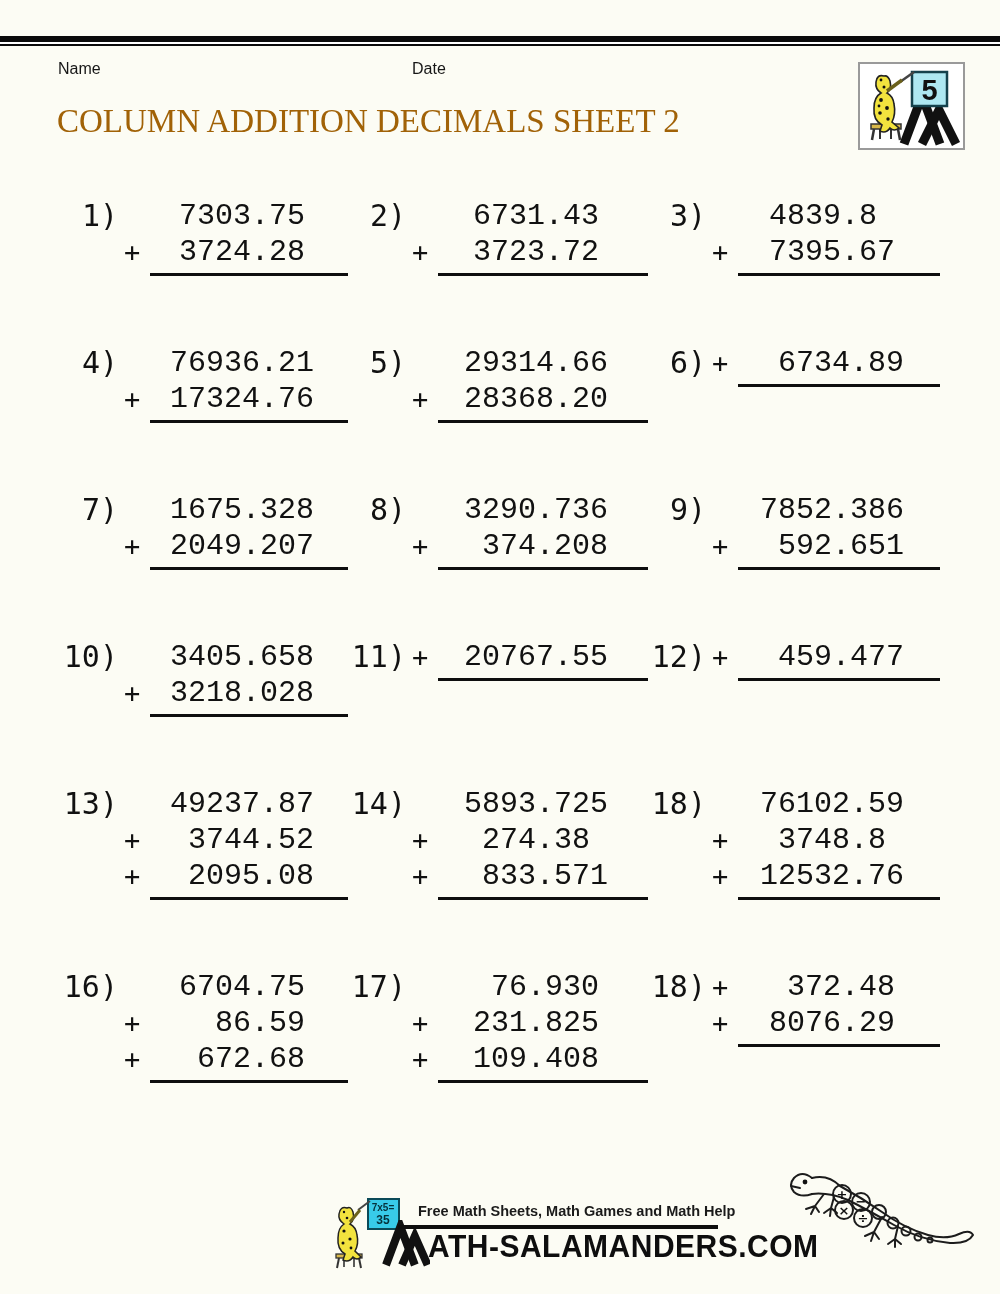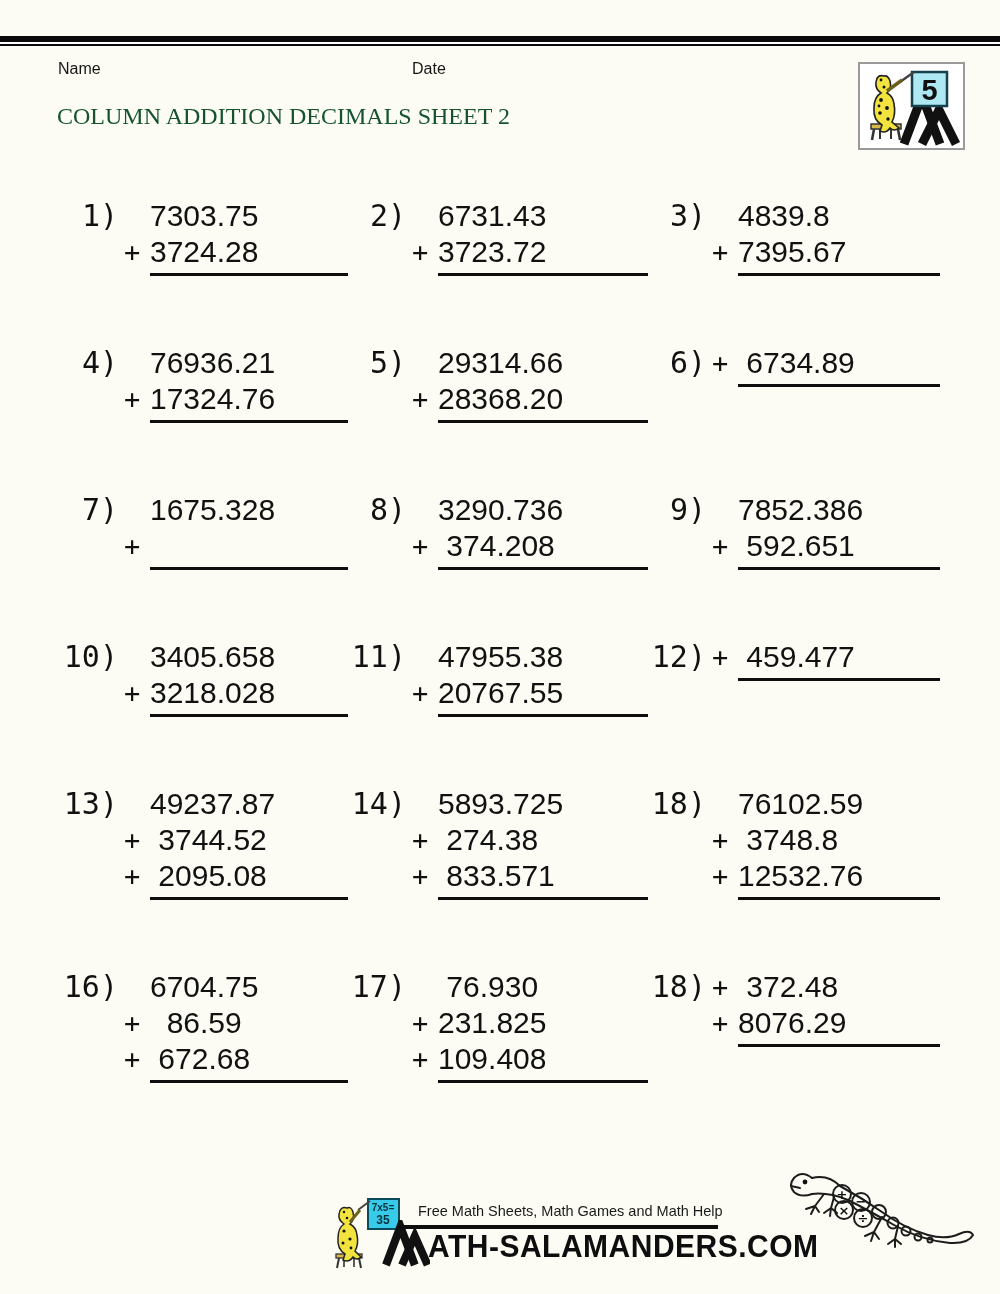--- a/index.html
+++ b/index.html
@@ -19,23 +19,23 @@
   }
   .meta-label{
     position:absolute;top:60px;
     font-size:16px;color:#161616;
   }
   #name-label{left:58px;}
   #date-label{left:412px;}
   .page-title{
     position:absolute;left:57px;top:103px;
     font-family:"Liberation Serif", serif;
-    font-size:24px;font-weight:500;
+    font-size:33px;font-weight:500;
     letter-spacing:0px;
-    color:#14532d;
+    color:#a16207;
     white-space:nowrap;
   }
   .logo-box{
     position:absolute;left:858px;top:62px;width:107px;height:88px;
     background:#ffffff;border:2px solid #9a9a9a;box-sizing:border-box;
   }
   .logo-box svg{display:block;width:100%;height:100%;}
 
   
   #problems{
@@ -54,39 +54,39 @@
     font-size:30px;line-height:36px;
   }
   .pbody{flex:1;display:flex;flex-direction:column;}
   .pline{display:flex;}
   .plus{
     width:26px;flex:none;
     font-family:"DejaVu Sans Mono", monospace;
     font-size:27px;line-height:36px;
   }
   .pnum{
-    flex:1;text-align:left;white-space:pre;
-    font-family:Liberation Sans, sans-serif;
+    flex:1;text-align:center;white-space:pre;
+    font-family:Liberation Mono, monospace;
     font-size:30px;line-height:36px;
     padding-right:14px;
   }
   .punderline{
     height:3px;background:#0e0e0e;
     margin-left:26px;margin-top:3px;
   }
 
   
   .footer-logo{
     position:absolute;left:328px;top:1196px;width:392px;height:80px;
   }
   .footer-salamander{position:absolute;left:0;top:0;width:74px;height:78px;}
   .footer-m{position:absolute;left:54px;top:24px;width:48px;height:50px;}
   .footer-tagline{
     position:absolute;left:90px;top:7px;width:300px;
-    text-align:left;font-size:14.5px;font-weight:normal;color:#1a1a1a;
+    text-align:left;font-size:14.5px;font-weight:bold;color:#1a1a1a;
     white-space:nowrap;
   }
   .footer-rule{
     position:absolute;left:70px;top:29px;width:320px;height:4px;background:#0e0e0e;
   }
   .footer-site{
     position:absolute;left:100px;top:33px;
     font-size:30px;font-weight:900;letter-spacing:0.5px;
     color:#0e0e0e;white-space:nowrap;
     transform:scaleY(1.05);transform-origin:top left;
@@ -225,20 +225,21 @@
     <div class="prow">
       <div class="problem">
         <div class="plabel">7)</div>
         <div class="pbody">
           <div class="pline">
             <span class="plus"></span>
             <span class="pnum">1675.328</span>
           </div>
           <div class="pline">
             <span class="plus">+</span>
+            <span class="pnum">2049.207</span>
           </div>
           <div class="punderline"></div>
         </div>
       </div>
       <div class="problem">
         <div class="plabel">8)</div>
         <div class="pbody">
           <div class="pline">
             <span class="plus"></span>
             <span class="pnum">3290.736</span>
@@ -278,21 +279,20 @@
             <span class="pnum">3218.028</span>
           </div>
           <div class="punderline"></div>
         </div>
       </div>
       <div class="problem">
         <div class="plabel">11)</div>
         <div class="pbody">
           <div class="pline">
             <span class="plus"></span>
-            <span class="pnum">47955.38</span>
           </div>
           <div class="pline">
             <span class="plus">+</span>
             <span class="pnum">20767.55</span>
           </div>
           <div class="punderline"></div>
         </div>
       </div>
       <div class="problem">
         <div class="plabel">12)</div>

